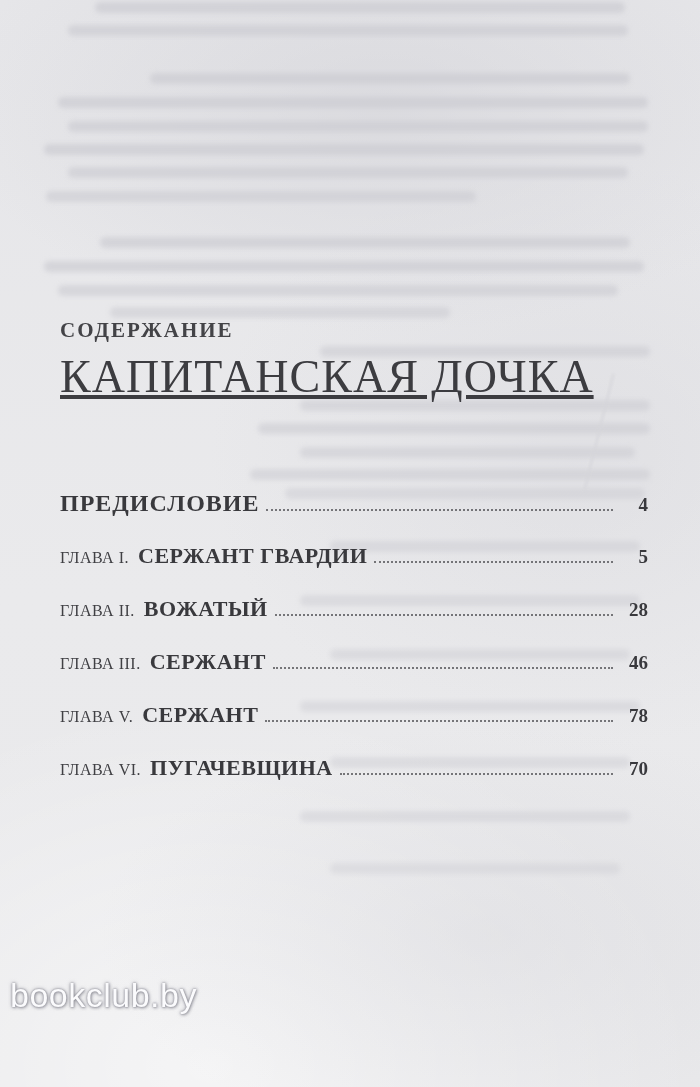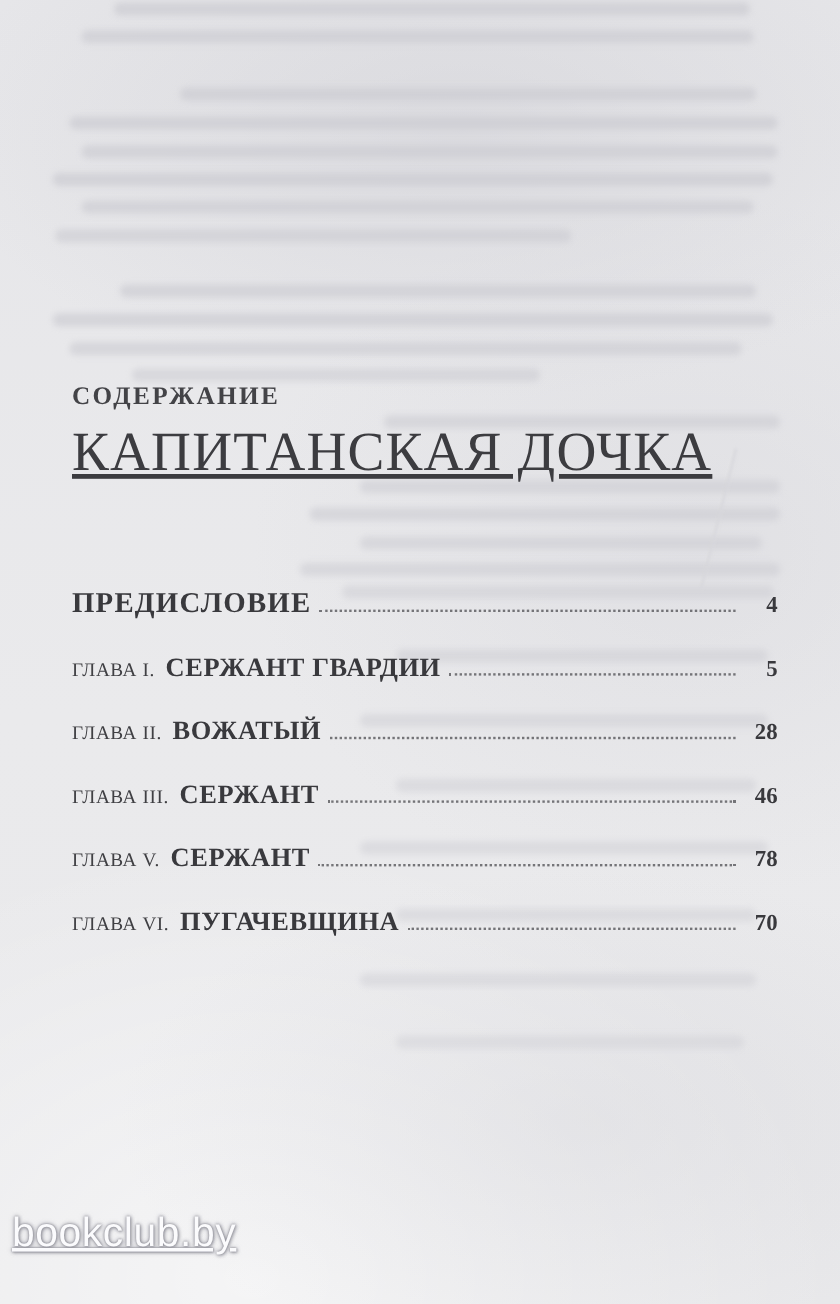--- a/index.html
+++ b/index.html
@@ -93,32 +93,31 @@
   .toc-page {
     font-size: 19px;
     font-weight: 700;
     color: #39393d;
     min-width: 30px;
     text-align: right;
   }
   .watermark {
     position: absolute;
     left: 10px;
-    top: 1008px;
+    top: 976px;
     font-family: "Liberation Sans", "DejaVu Sans", sans-serif;
     font-size: 34px;
     font-weight: 500;
     letter-spacing: 0.5px;
     color: #fbfbfd;
     text-shadow:
       0 0 2px rgba(125,125,136,.95),
       0 0 4px rgba(135,135,146,.65),
       1px 1px 3px rgba(120,120,130,.55);
     filter: blur(0.4px);
-    text-decoration: underline;
   }
   .crease {
     position: absolute;
     left: 598px;
     top: 372px;
     width: 2px;
     height: 120px;
     background: #d6d6db;
     transform: rotate(14deg);
     filter: blur(1.5px);

